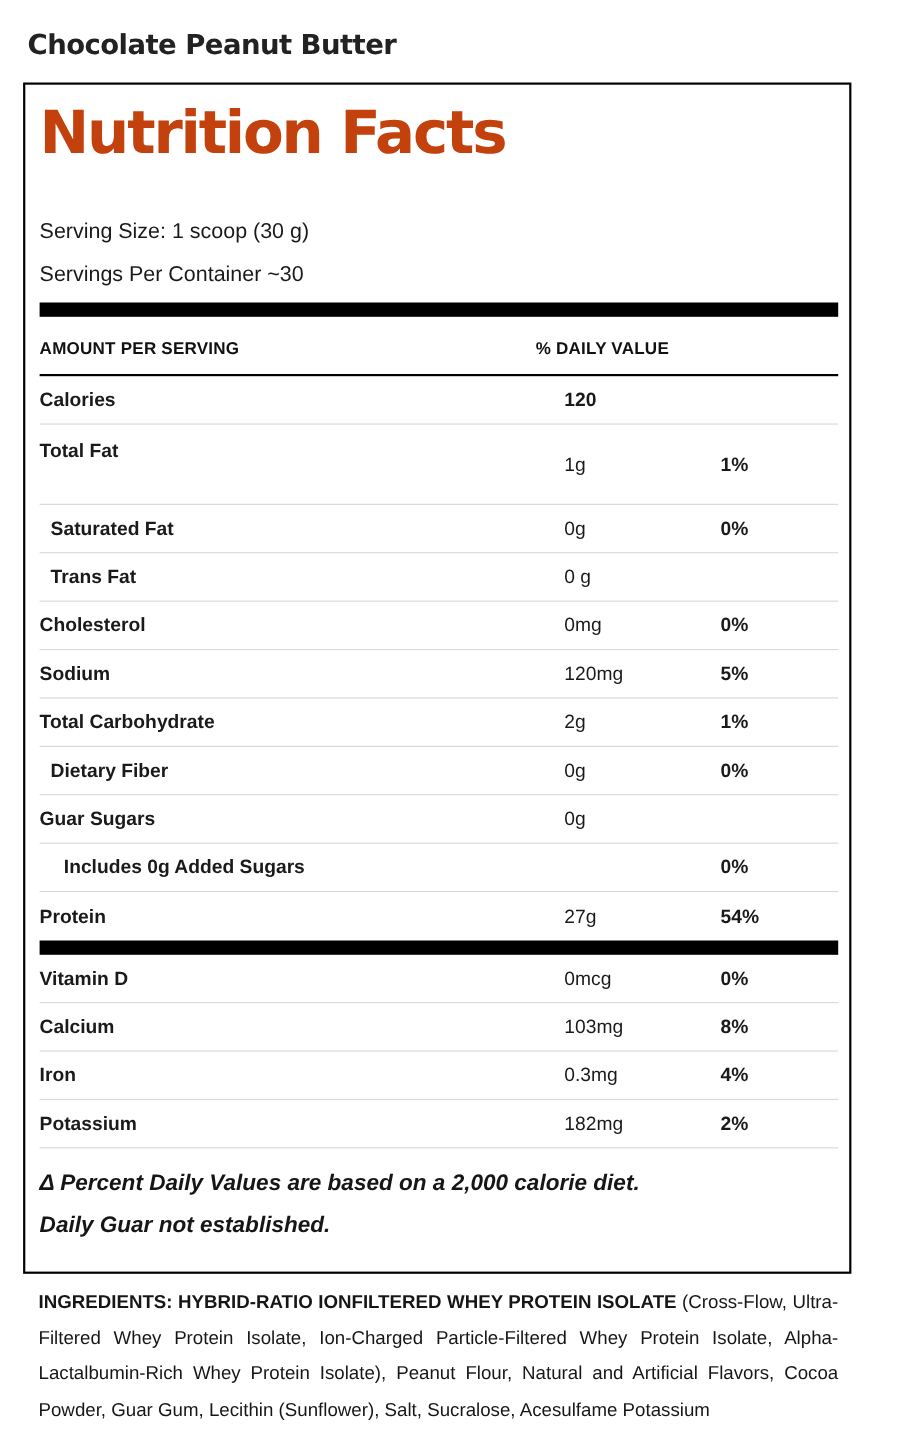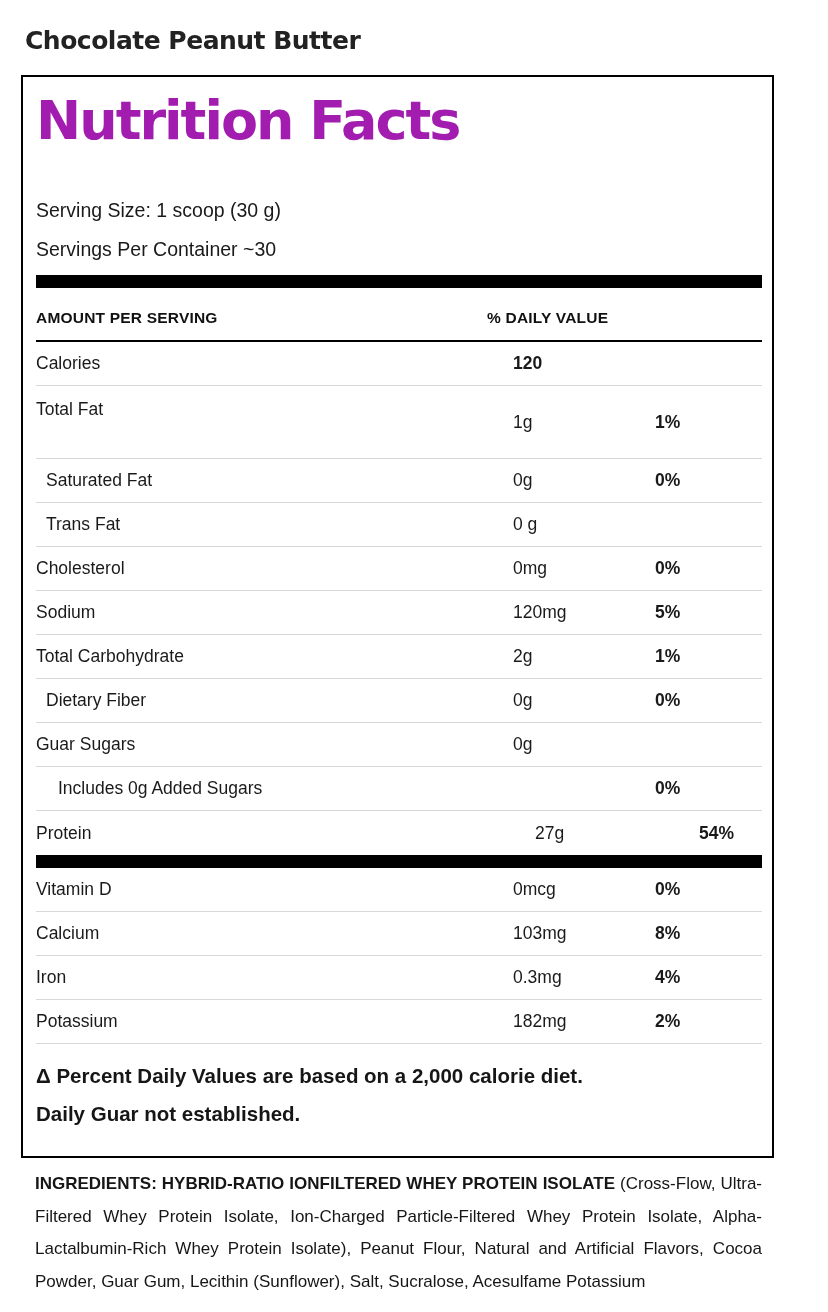--- a/index.html
+++ b/index.html
@@ -27,21 +27,21 @@
     padding: 0 10px 0 13px;
     background: #ffffff;
   }
   .nf-heading {
     margin: 12px 0 0 0;
     font-family: "DejaVu Sans", sans-serif;
     font-size: 54px;
     font-weight: 800;
     letter-spacing: -2px;
     line-height: 64px;
-    color: #a21caf;
+    color: #c2410c;
   }
   .serving-block { margin-top: 46px; font-size: 19.5px; color: #1a1a1a; }
   .serving-block p { margin: 0; }
   .serving-block p + p { margin-top: 16px; }
   .thick-bar { height: 13px; background: #000000; border: none; margin: 0; }
   .thick-bar.top { margin-top: 14px; }
   .col-header {
     display: grid;
     grid-template-columns: 451px 1fr;
     padding: 21px 0 13px 0;
@@ -53,32 +53,32 @@
   }
   .nf-row {
     display: grid;
     grid-template-columns: 451px 168px 1fr;
     align-items: center;
     min-height: 44px;
     border-bottom: 1px solid #d8d8d8;
     font-size: 17.5px;
     color: #1a1a1a;
   }
-  .rows-main .nf-row:last-child { border-bottom: none; gap: 22px; }
+  .rows-main .nf-row:last-child { border-bottom: none; }
   .nf-row.tall { min-height: 73px; }
   .nf-row.tall .nutrient-label { align-self: start; padding-top: 13px; }
-  .nutrient-label { font-weight: normal; }
-  .bold-label .nutrient-label { font-weight: normal; }
+  .nutrient-label { font-weight: bold; }
+  .bold-label .nutrient-label { font-weight: bold; }
   .nutrient-amount { font-weight: normal; margin-left: 26px; }
   .bold-amount .nutrient-amount { font-weight: bold; }
   .nutrient-dv { font-weight: bold; }
   .indent-1 .nutrient-label { padding-left: 10px; }
   .indent-2 .nutrient-label { padding-left: 22px; }
   .footnote { padding: 20px 0 30px 0; font-size: 20.5px; font-weight: bold; color: #161616; }
-  .footnote p { margin: 0; }
+  .footnote p { margin: 0; font-style: italic; }
   .footnote p + p { margin-top: 14px; }
   .ingredients {
     margin: 10px 0 0 35px;
     width: 727px;
     font-size: 17px;
     line-height: 32.5px;
     text-align: justify;
     color: #161616;
   }
   .ingredients .lead { font-weight: bold; }

